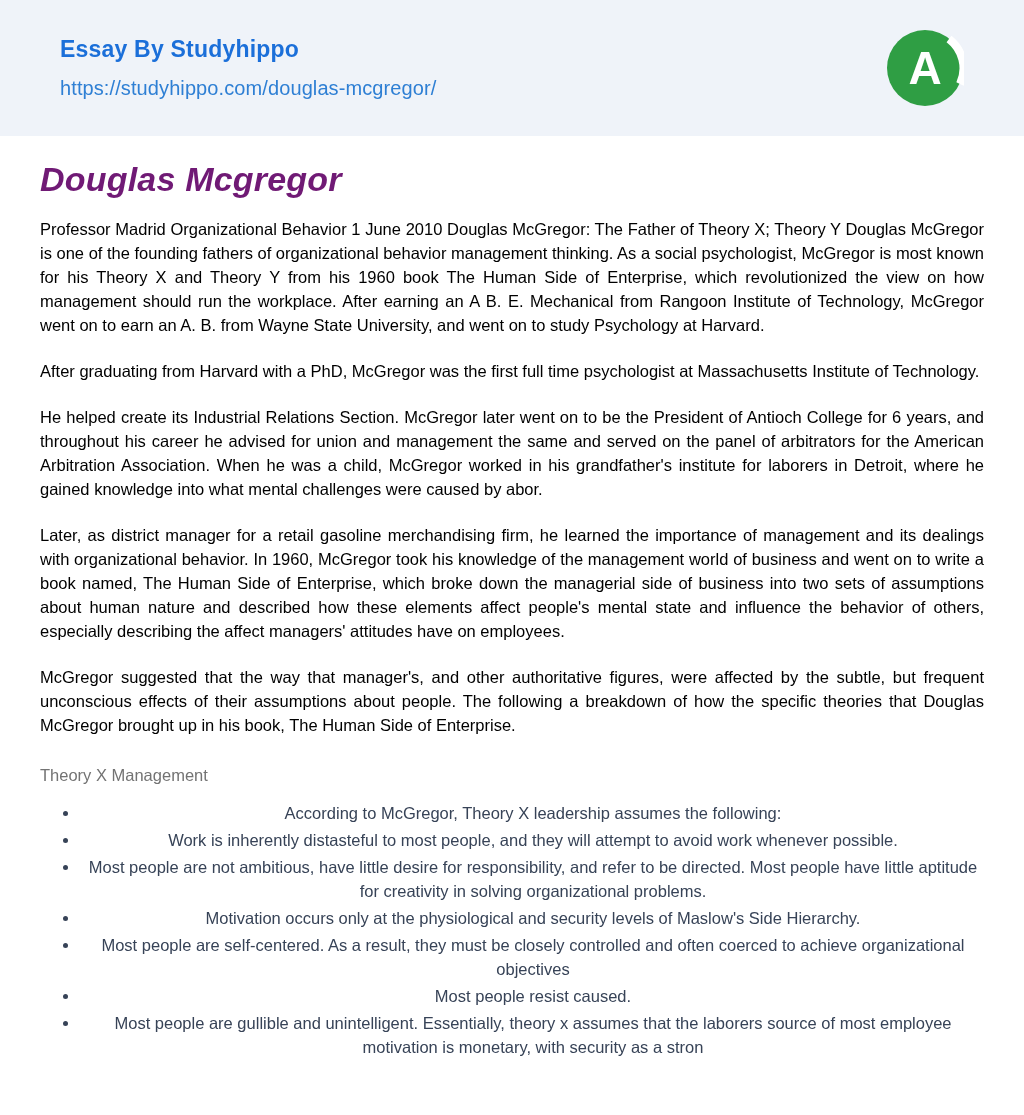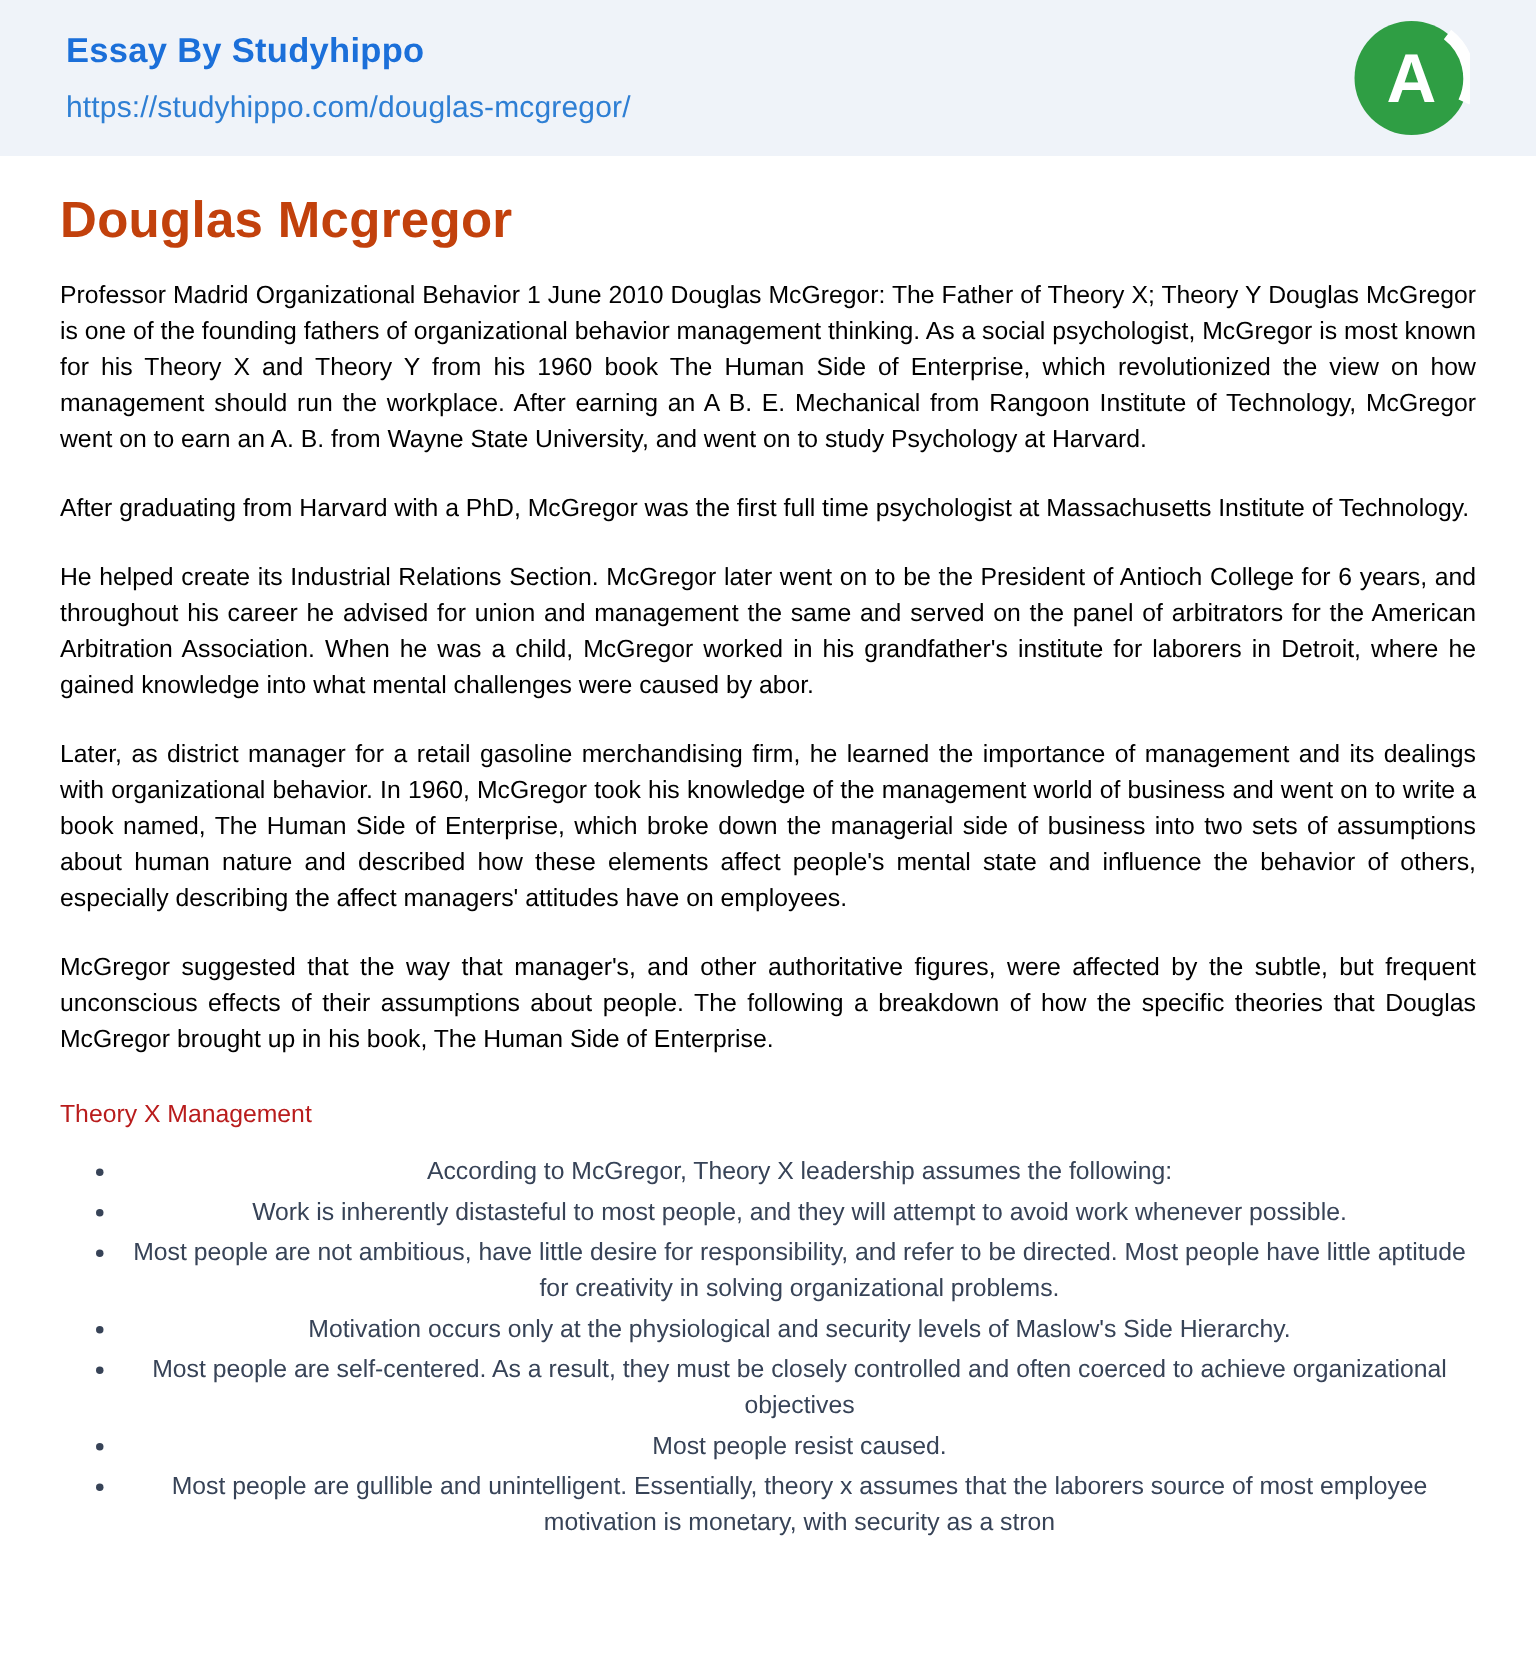--- a/index.html
+++ b/index.html
@@ -8,26 +8,26 @@
     width: 1024px;
     height: 1115px;
     overflow: hidden;
     font-family: "Liberation Sans", "DejaVu Sans", sans-serif;
     color: #374357;
   }
   .page { width: 1024px; min-height: 1115px; background: #ffffff; }
 
   
   .site-header {
-    height: 104px;
+    height: 136px;
     background: #eff3f9;
     display: flex;
     align-items: center;
     justify-content: space-between;
-    padding: 0 44px;
+    padding: 0 60px;
   }
   .header-text { display: flex; flex-direction: column; }
   .byline {
     margin: 0 0 14px 0;
     font-size: 23px;
     font-weight: 700;
     color: #1b6fd9;
     letter-spacing: 0.2px;
   }
   .source-url {
@@ -37,36 +37,37 @@
     letter-spacing: 0.1px;
   }
   .logo-wrap { width: 78px; height: 78px; flex: 0 0 auto; }
 
   
   .content { padding: 24px 40px 0 40px; }
   .title {
     margin: 0 0 18px 0;
     font-size: 34px;
     font-weight: 700;
-    color: #c2410c;
+    color: #701a75;
     letter-spacing: 0.2px;
+    font-style: italic;
   }
   .para {
     margin: 0 0 22px 0;
     font-size: 16.5px;
     line-height: 24px;
     text-align: justify;
     color: #000000;
   }
   .section-heading {
     margin: 26px 0 14px 0;
     font-size: 16.5px;
     line-height: 24px;
     font-weight: 400;
-    color: #b91c1c;
+    color: #737373;
   }
   .bullet-list {
     margin: 0;
     padding-left: 40px;
     font-size: 16.5px;
     line-height: 24px;
     color: #374357;
   }
   .bullet-list li { margin: 0 0 3px 0; padding-left: 2px; text-align: center; }
 </style>

